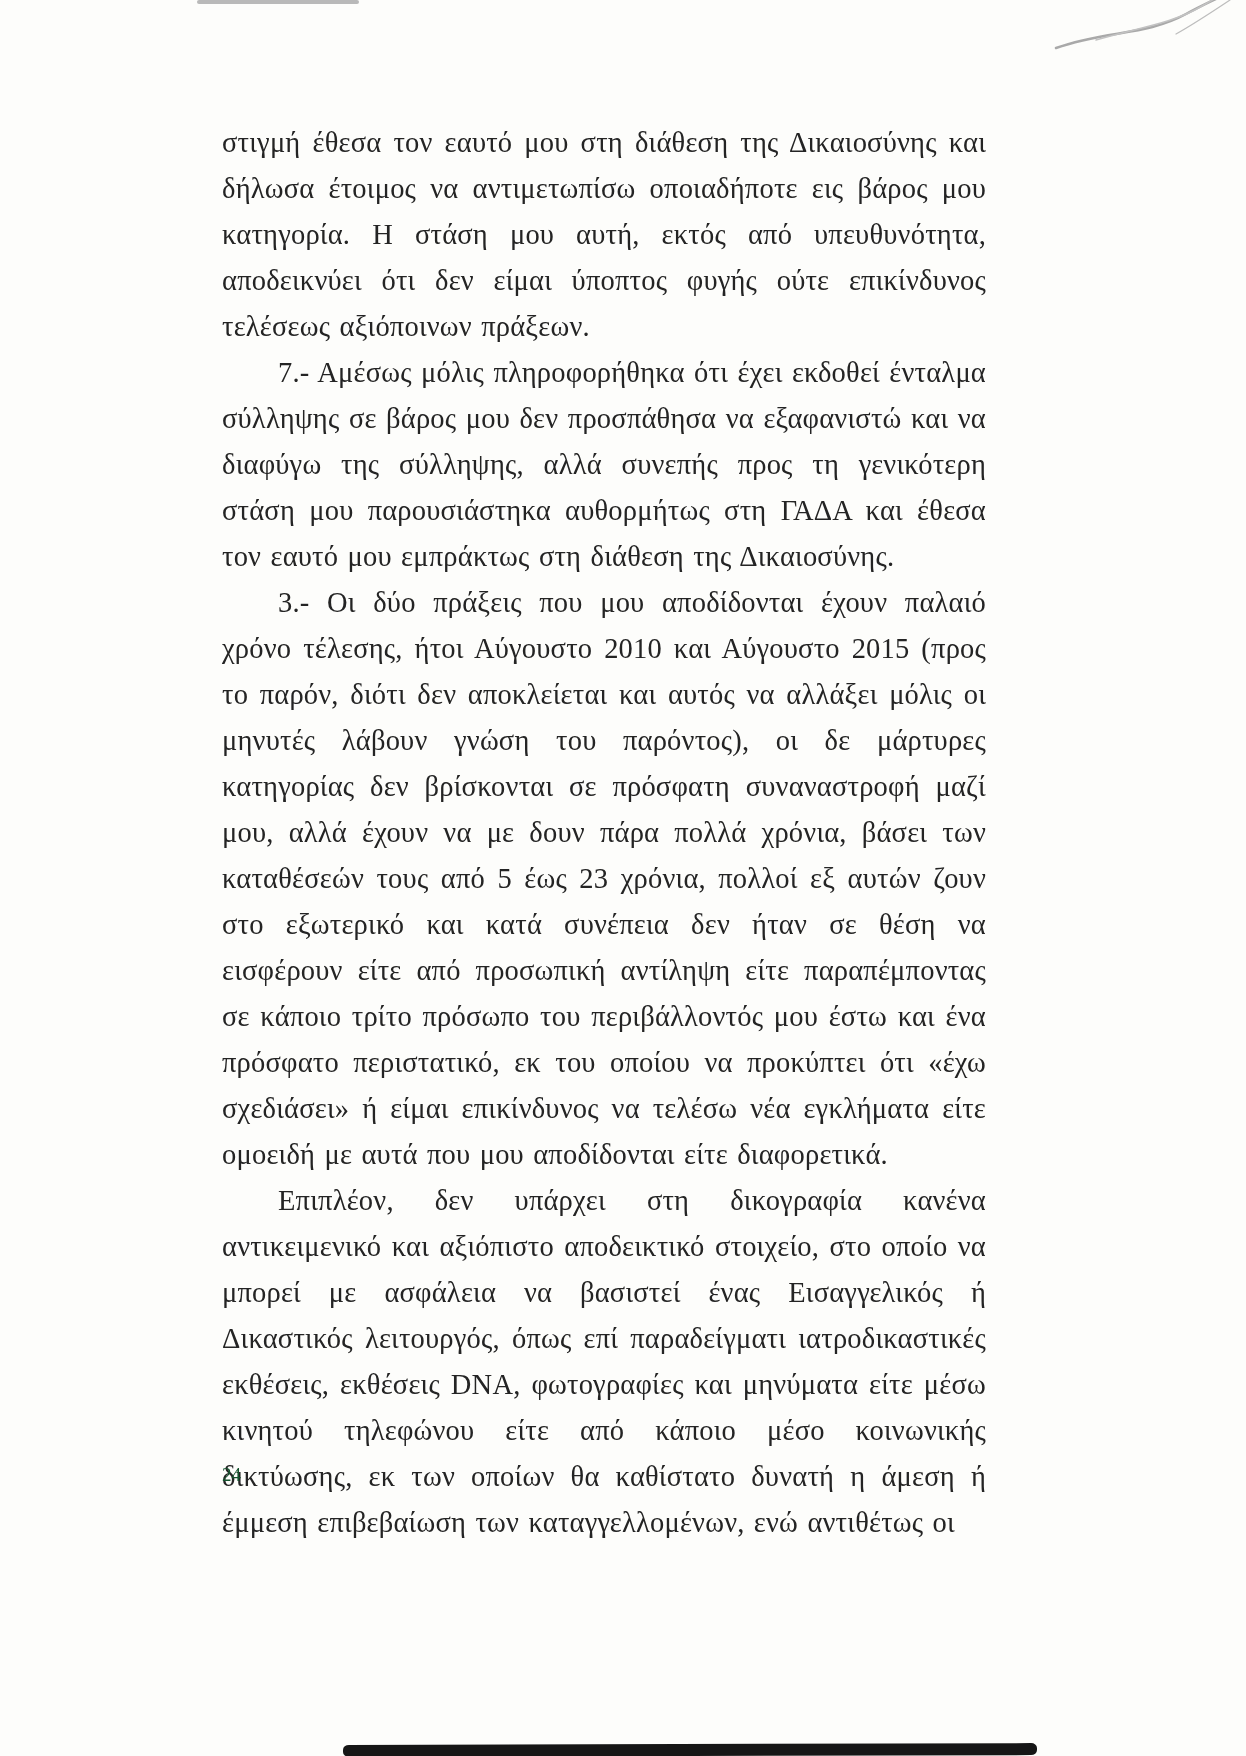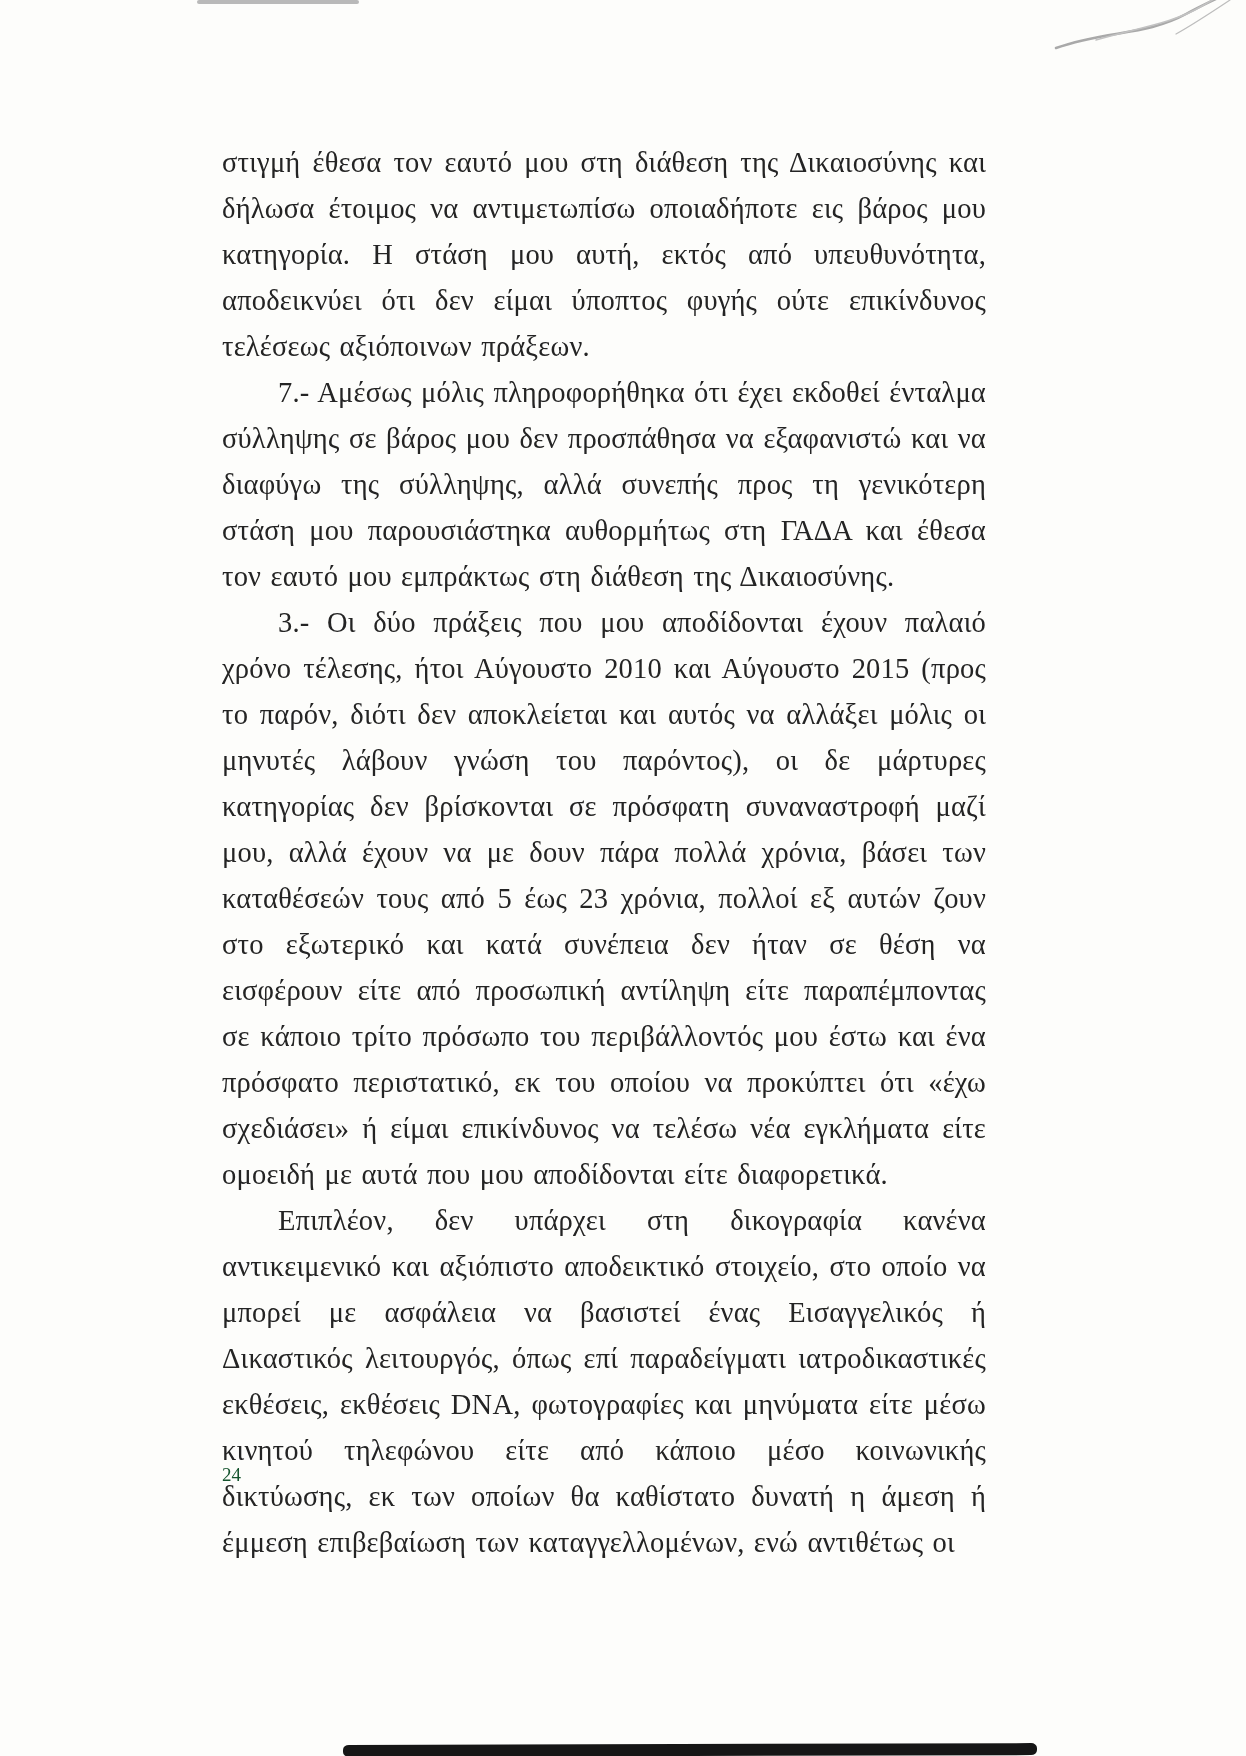--- a/index.html
+++ b/index.html
@@ -12,21 +12,21 @@
     width: 1246px;
     height: 1756px;
     background: #fdfdfb;
     overflow: hidden;
     font-family: "Liberation Serif", "DejaVu Serif", serif;
     color: #1f1f1f;
   }
   .text-block {
     position: absolute;
     left: 222px;
-    top: 140px;
+    top: 120px;
     width: 764px;
   }
   .para {
     margin: 0;
     font-size: 28.5px;
     line-height: 46px;
     text-align: justify;
     letter-spacing: 0.2px;
     word-spacing: 2px;
     color: #242424;

